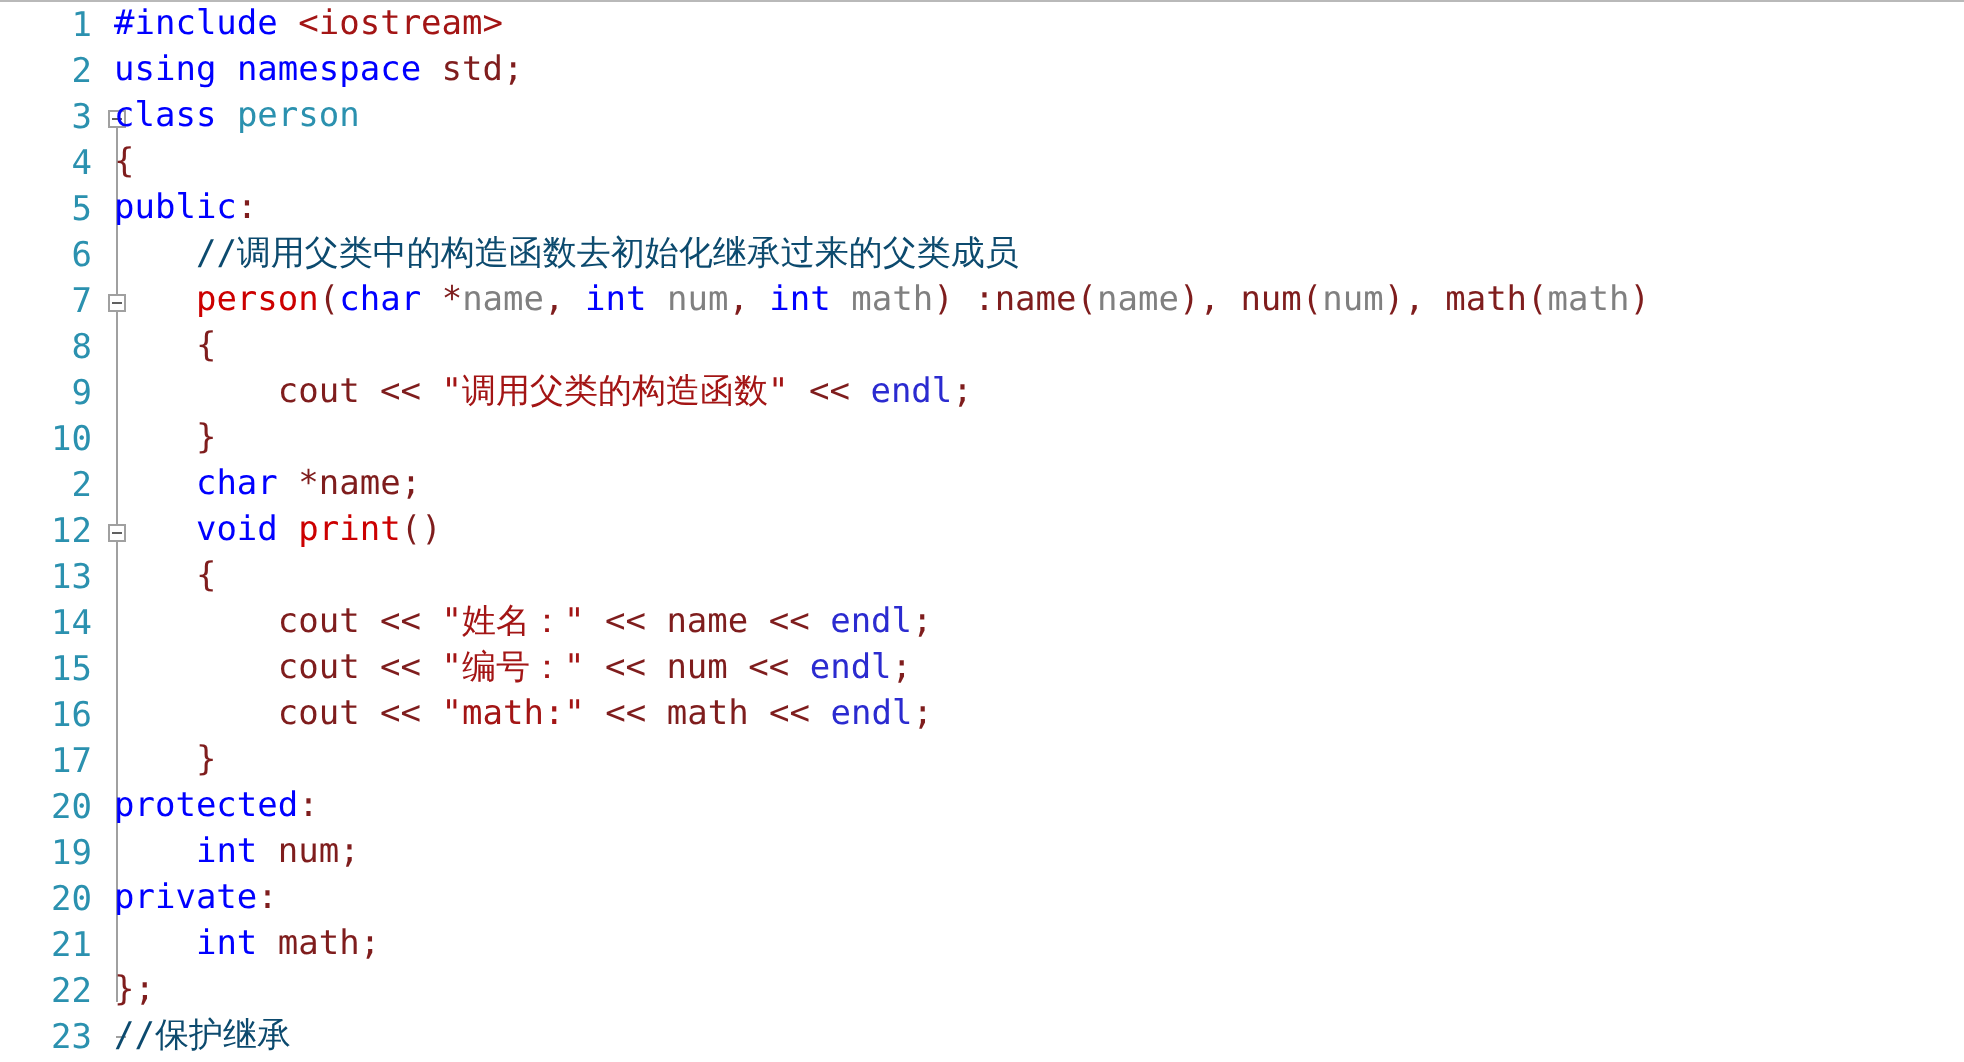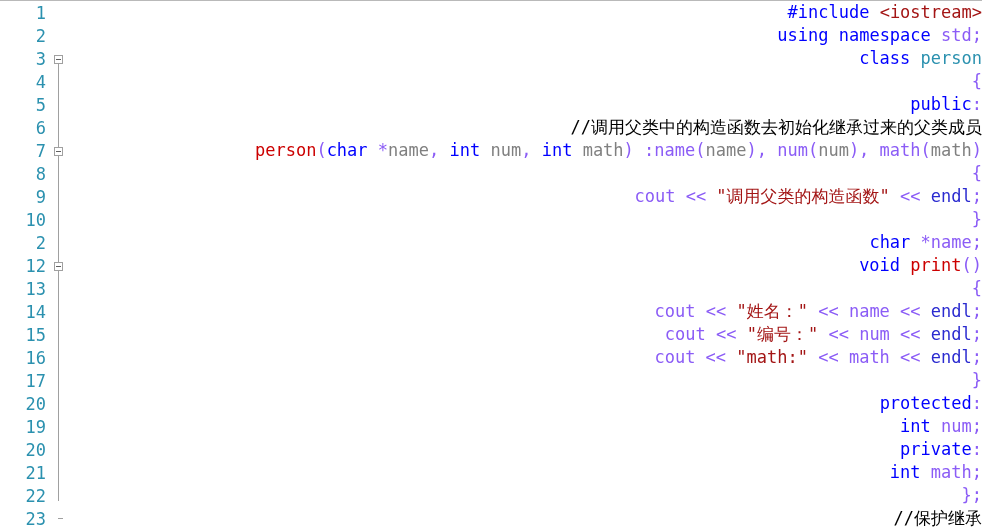--- a/index.html
+++ b/index.html
@@ -78,39 +78,38 @@
     width: 5px; height: 1px;
     background: #a0a0a0;
   }
 
   
   .code {
     position: absolute;
     left: 57px; top: 0;
     right: 0; bottom: 0;
     white-space: pre;
-    text-align: right;
   }
   .line {
     height: 23px;
     line-height: 23px;
     font-size: 17px;
     white-space: pre;
     font-family: "DejaVu Sans Mono", "Liberation Mono", monospace;
     color: #000000;
   }
 
   
   .kw      { color: #0000ff; }
   .cls     { color: #2b91af; }
   .fn      { color: #cc0000; }
   .str     { color: #a31515; }
-  .cmt     { color: #000000; }
+  .cmt     { color: #0c4a6e; }
   .param   { color: #808080; }
-  .plain   { color: #8b5cf6; }
+  .plain   { color: #7f1d1d; }
   .pp      { color: #0000ff; }
   .hdr     { color: #a31515; }
   .endl    { color: #2b2bd0; }
 </style>
 </head>
 <body>
 
 <div id="editor">
 
   <div class="gutter">

